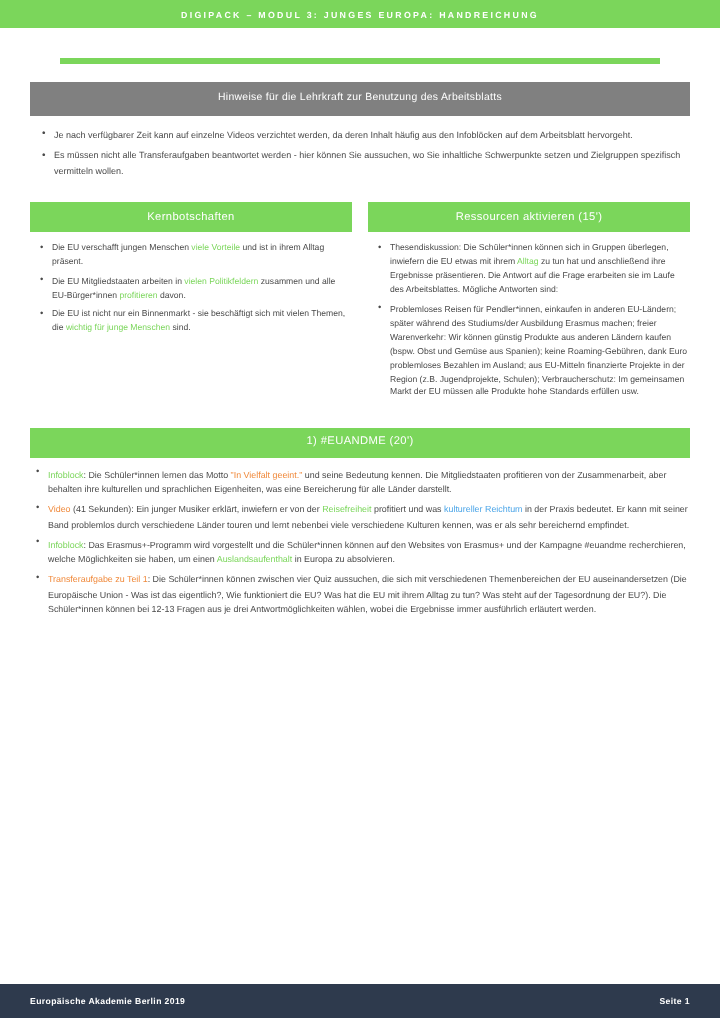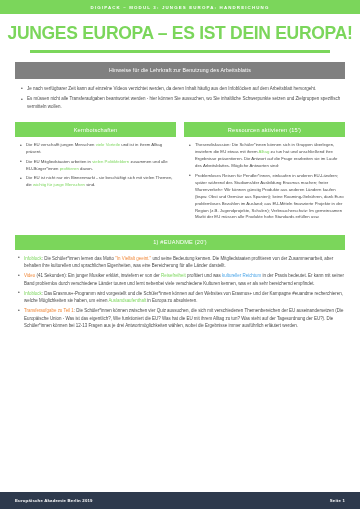--- a/index.html
+++ b/index.html
@@ -189,21 +189,20 @@
 </head>
 <body>
 
 <div class="page">
 
   <div class="top-banner">
     <span class="top-banner-text">DIGIPACK – MODUL 3: JUNGES EUROPA: HANDREICHUNG</span>
   </div>
 
   <div class="title-wrap">
-    <div class="doc-title">JUNGES EUROPA – ES IST DEIN EUROPA!</div>
     <div class="title-rule"></div>
   </div>
 
   <div class="grey-box">
     <span class="grey-box-text">Hinweise für die Lehrkraft zur Benutzung des Arbeitsblatts</span>
   </div>
 
   <ul class="intro-list" id="intro-list">
       <li>Je nach verfügbarer Zeit kann auf einzelne Videos verzichtet werden, da deren Inhalt häufig aus den Infoblöcken auf dem Arbeitsblatt hervorgeht.</li>
       <li>Es müssen nicht alle Transferaufgaben beantwortet werden - hier können Sie aussuchen, wo Sie inhaltliche Schwerpunkte setzen und Zielgruppen spezifisch vermitteln wollen.</li>

